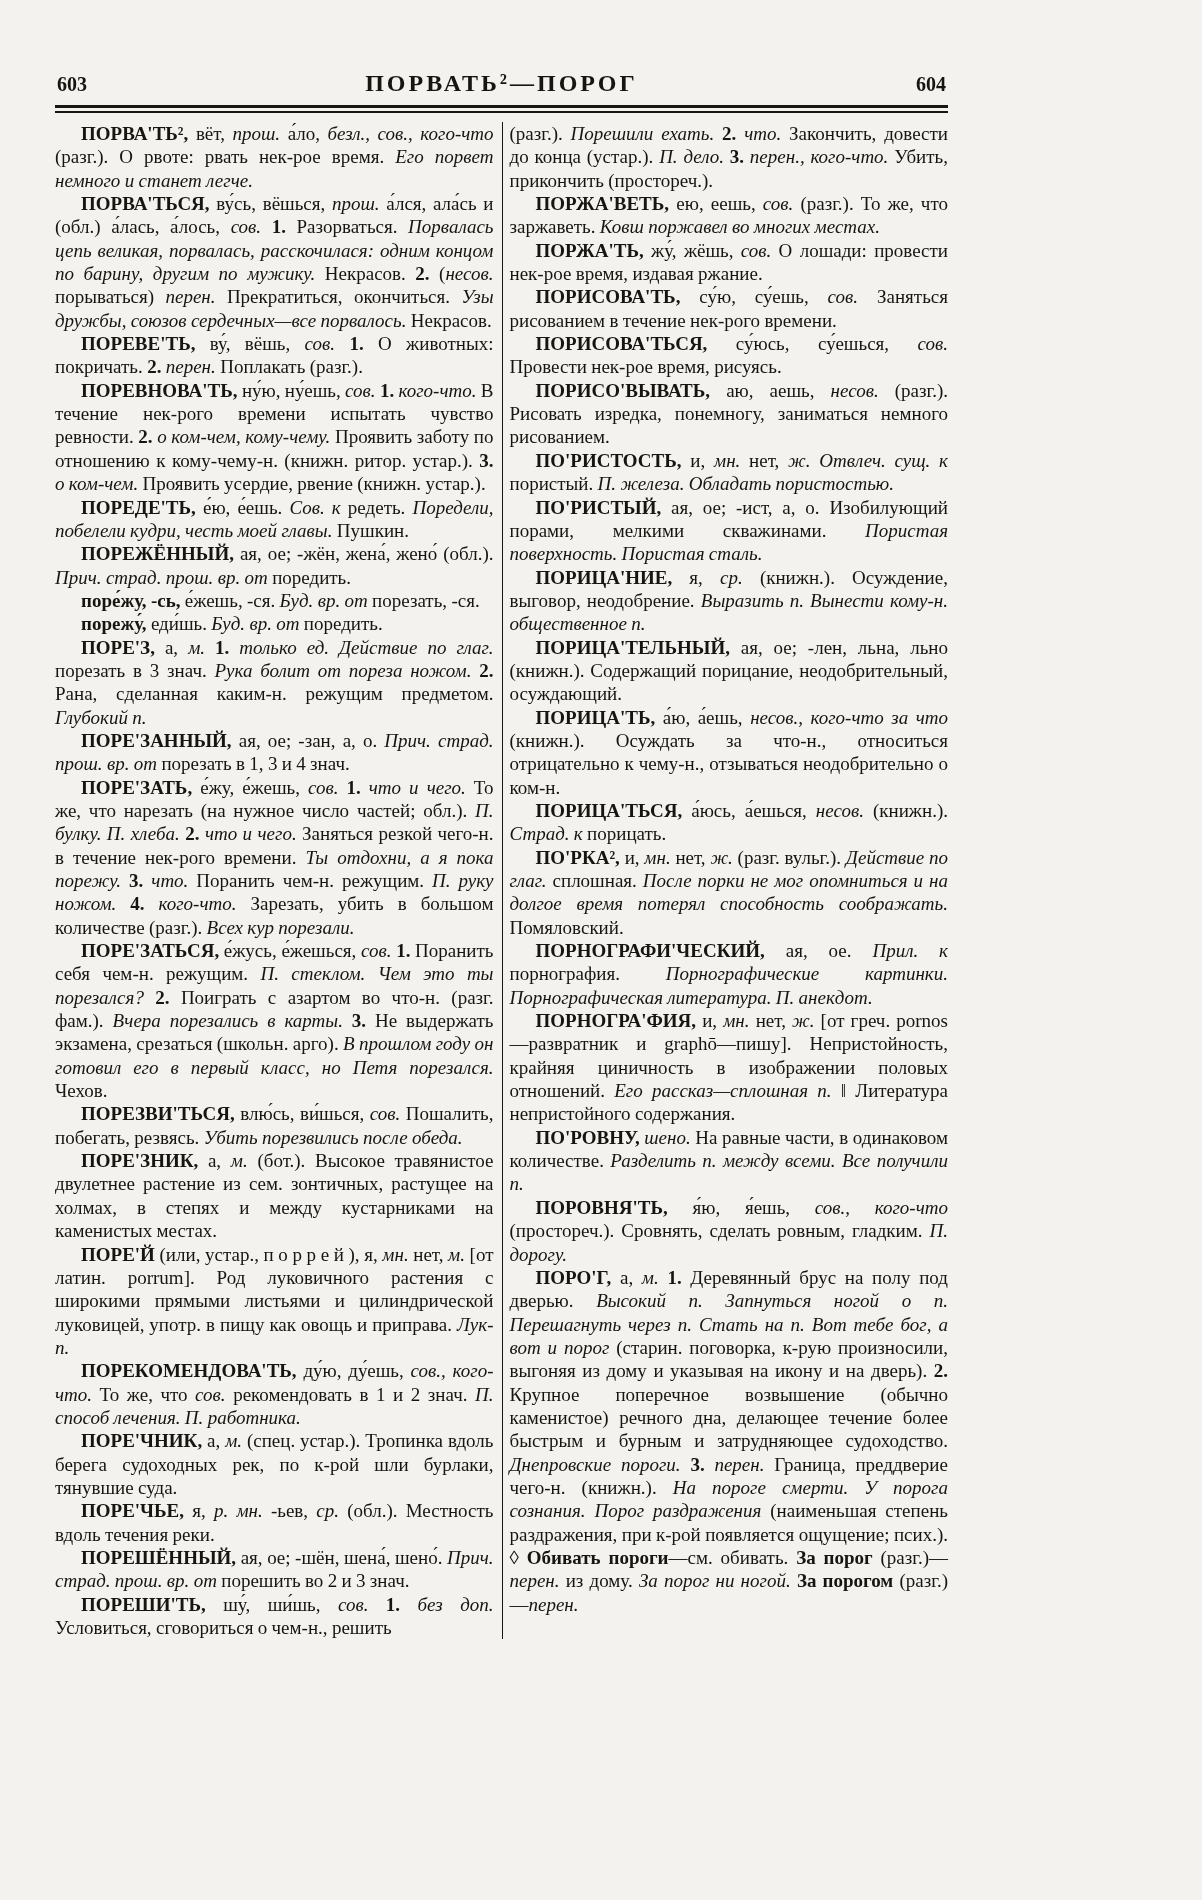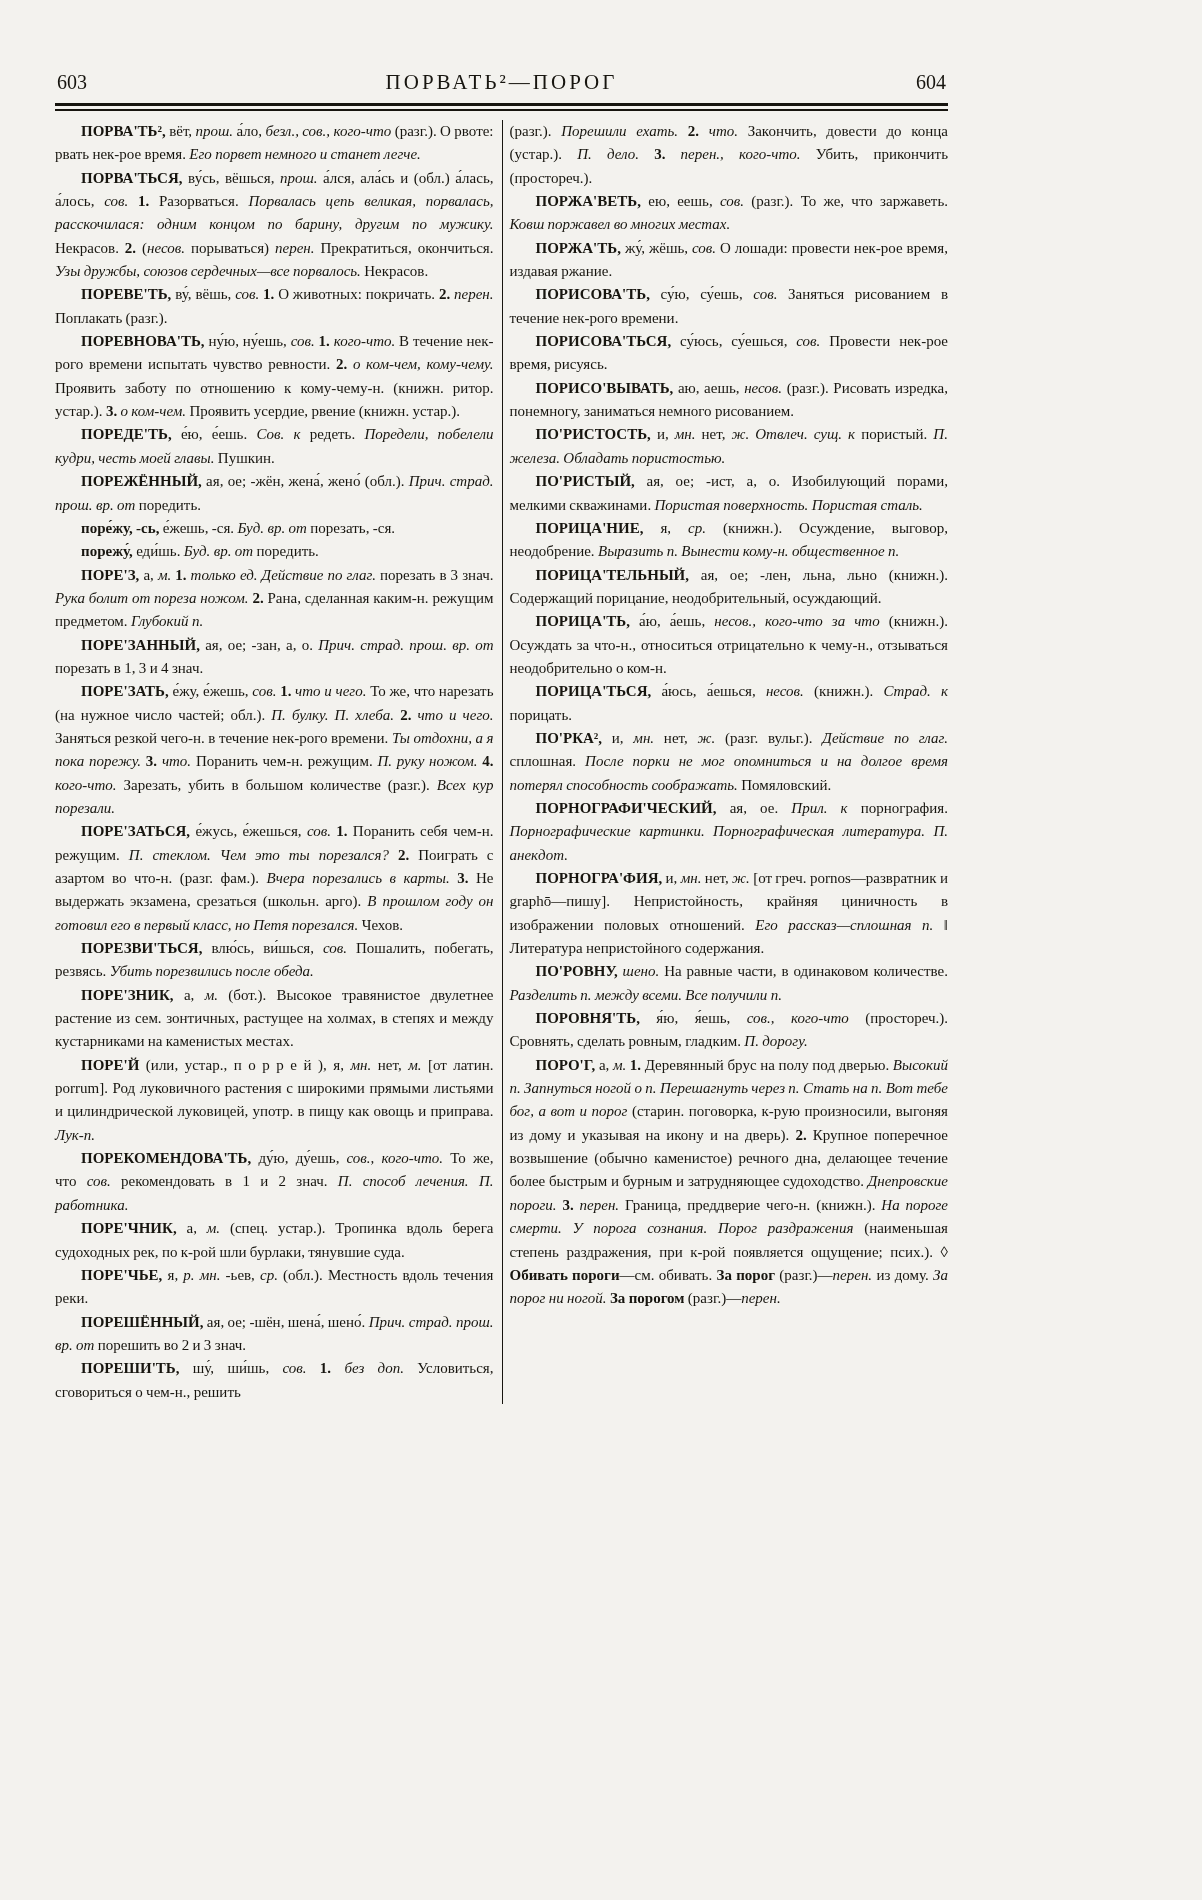--- a/index.html
+++ b/index.html
@@ -1,25 +1,25 @@
 <!DOCTYPE html>
 <html lang="ru"><head>
 <meta charset="utf-8">
 <style>
   html,body{margin:0;padding:0;}
   body{background:#f3f2ee;}
   .page{position:relative;width:1202px;height:1900px;background:#f3f2ee;color:#17150f;
         font-family:"Liberation Serif","DejaVu Serif",serif;overflow:hidden;}
   .content{position:absolute;left:55px;top:70px;width:893px;}
   .hdr{display:flex;justify-content:space-between;align-items:baseline;
-       font-weight:normal;font-size:20px;padding:0 2px 8px 2px;text-align:center;}
-  .hdr .run{letter-spacing:3px;font-size:21px;}
+       font-weight:bold;font-size:20px;padding:0 2px 8px 2px;text-align:center;}
+  .hdr .run{letter-spacing:3px;font-size:24px;}
   .double-rule{border-top:3px solid #17150f;border-bottom:2px solid #17150f;height:3px;}
   .columns{display:flex;margin-top:9px;align-items:stretch;}
-  .col{width:441px;font-size:15px;line-height:23.35px;text-align:justify;
+  .col{width:441px;font-size:19px;line-height:23.35px;text-align:justify;
        word-spacing:-0.4px;}
   .col-divider{width:2px;background:#17150f;margin-left:8px;margin-right:6px;}
   p.entry{margin:0;text-indent:26px;}
   p.entry.cont{text-indent:0;}
   .b{font-weight:bold;}
   .i{font-style:italic;}
 </style>
 </head>
 <body>
 

